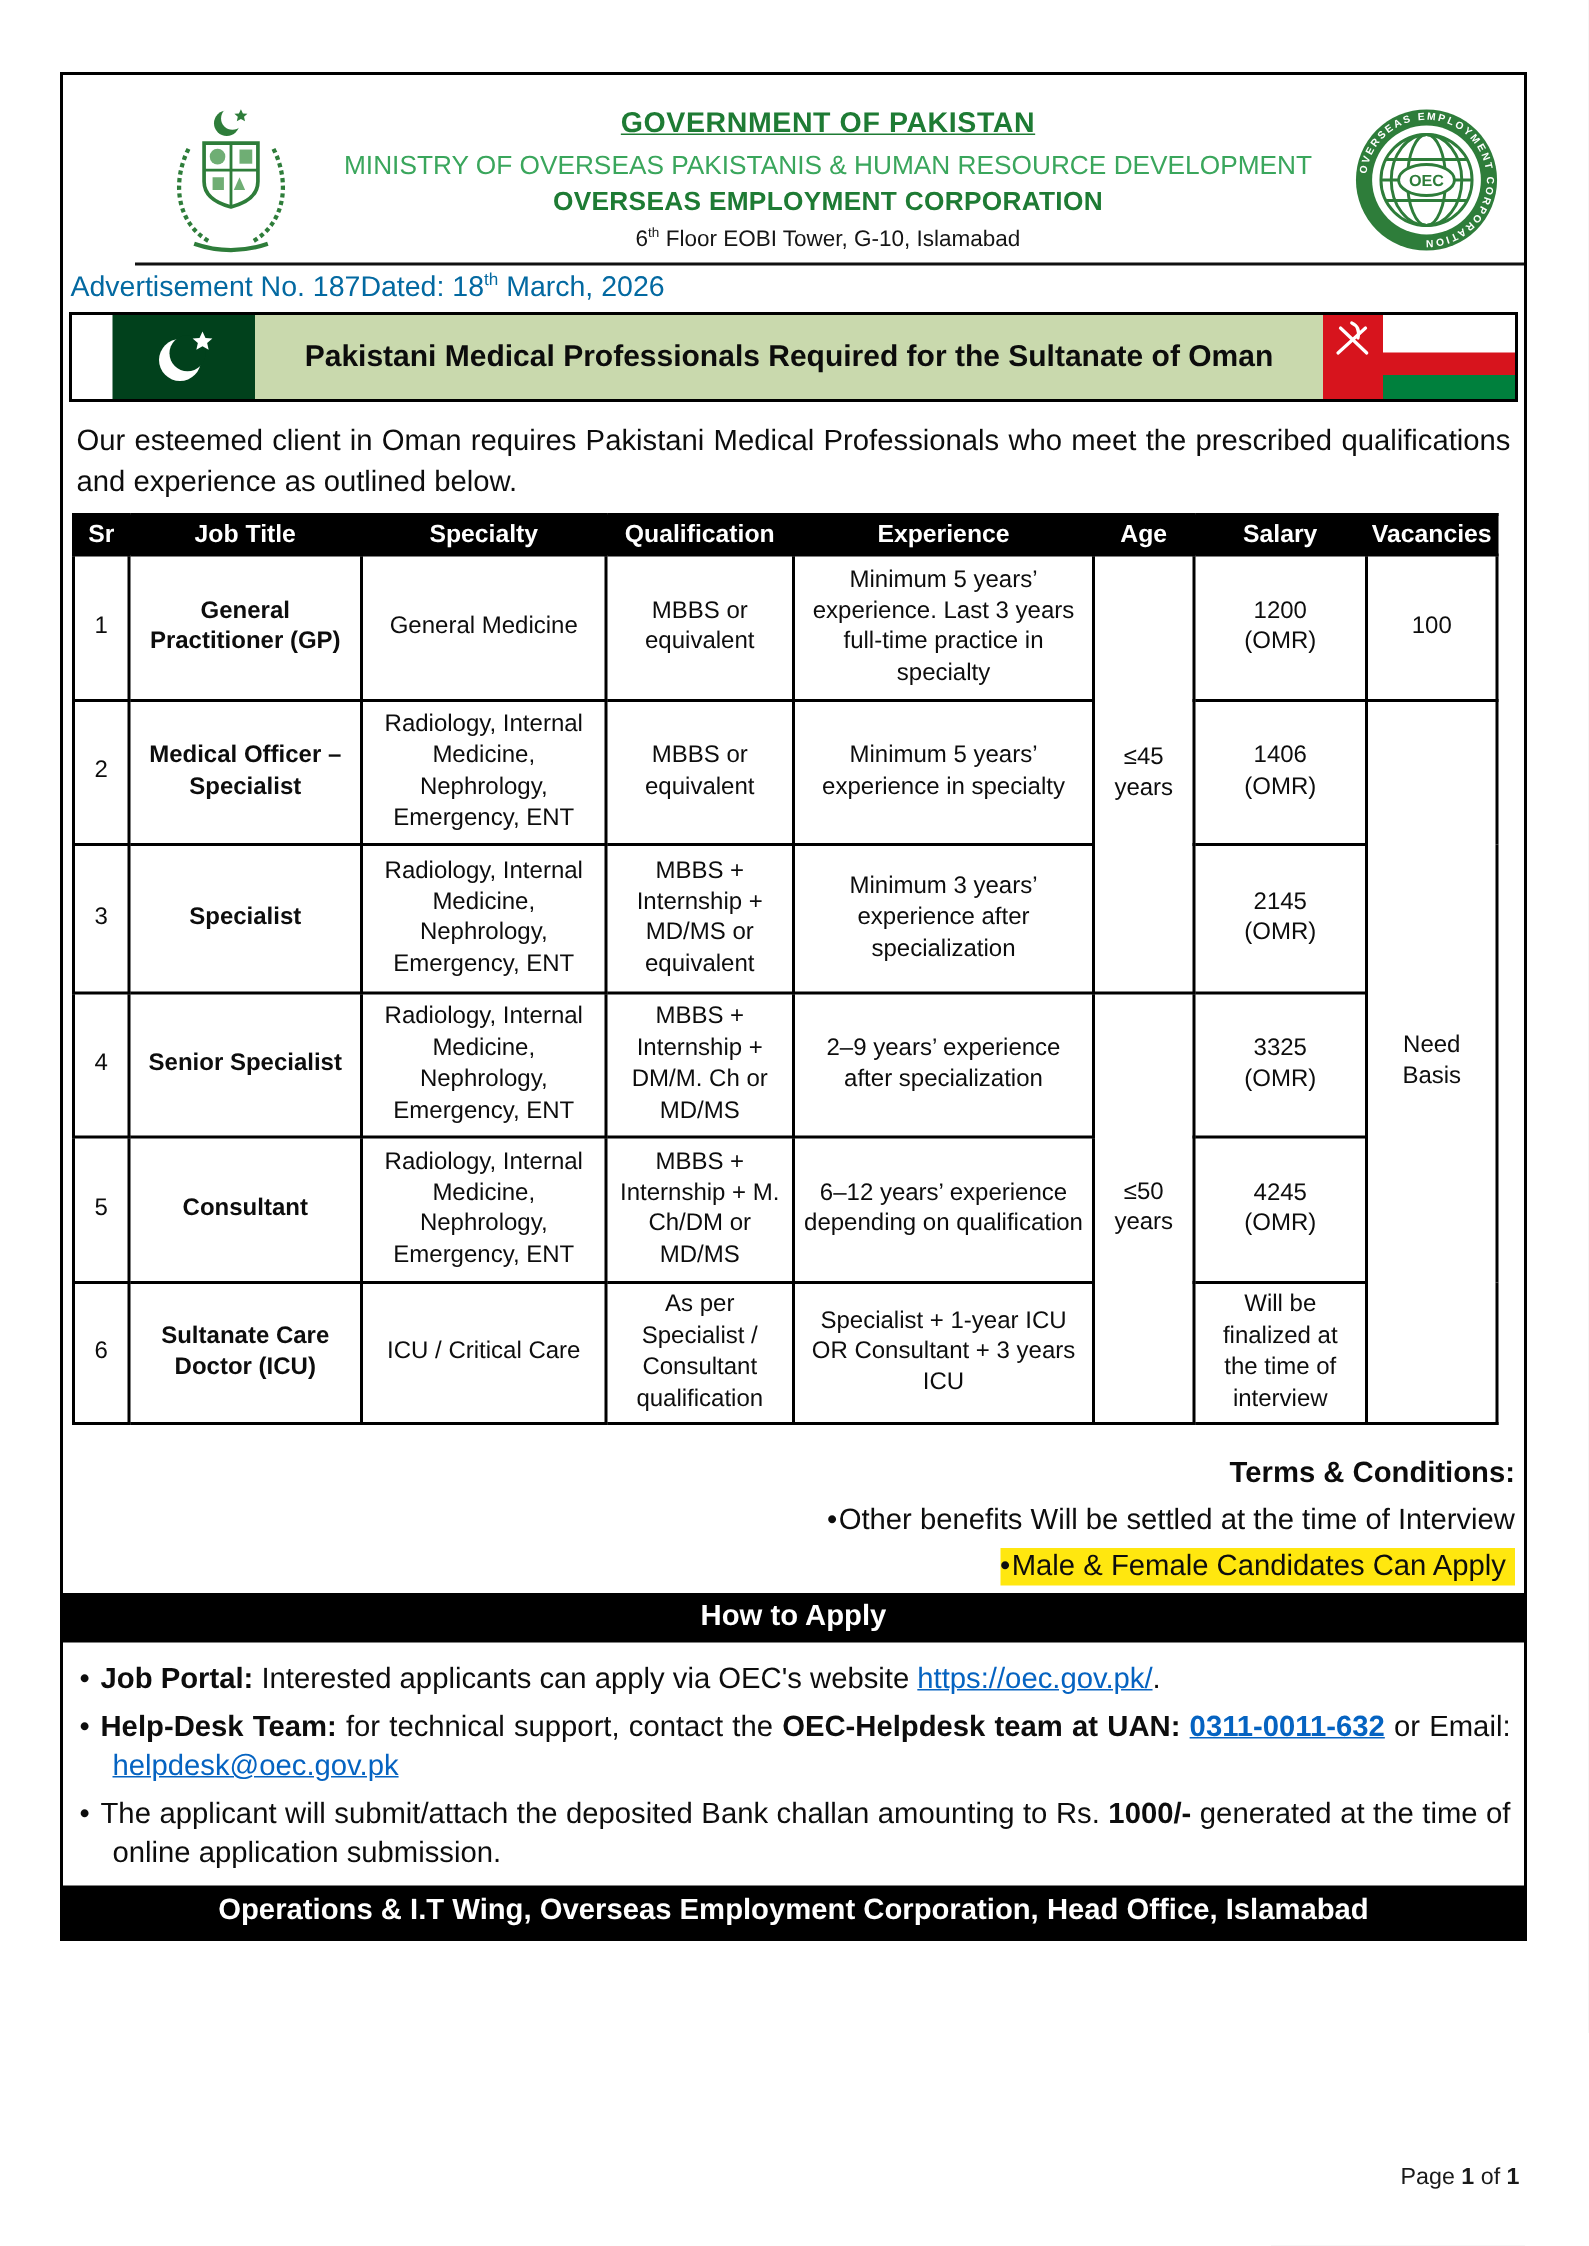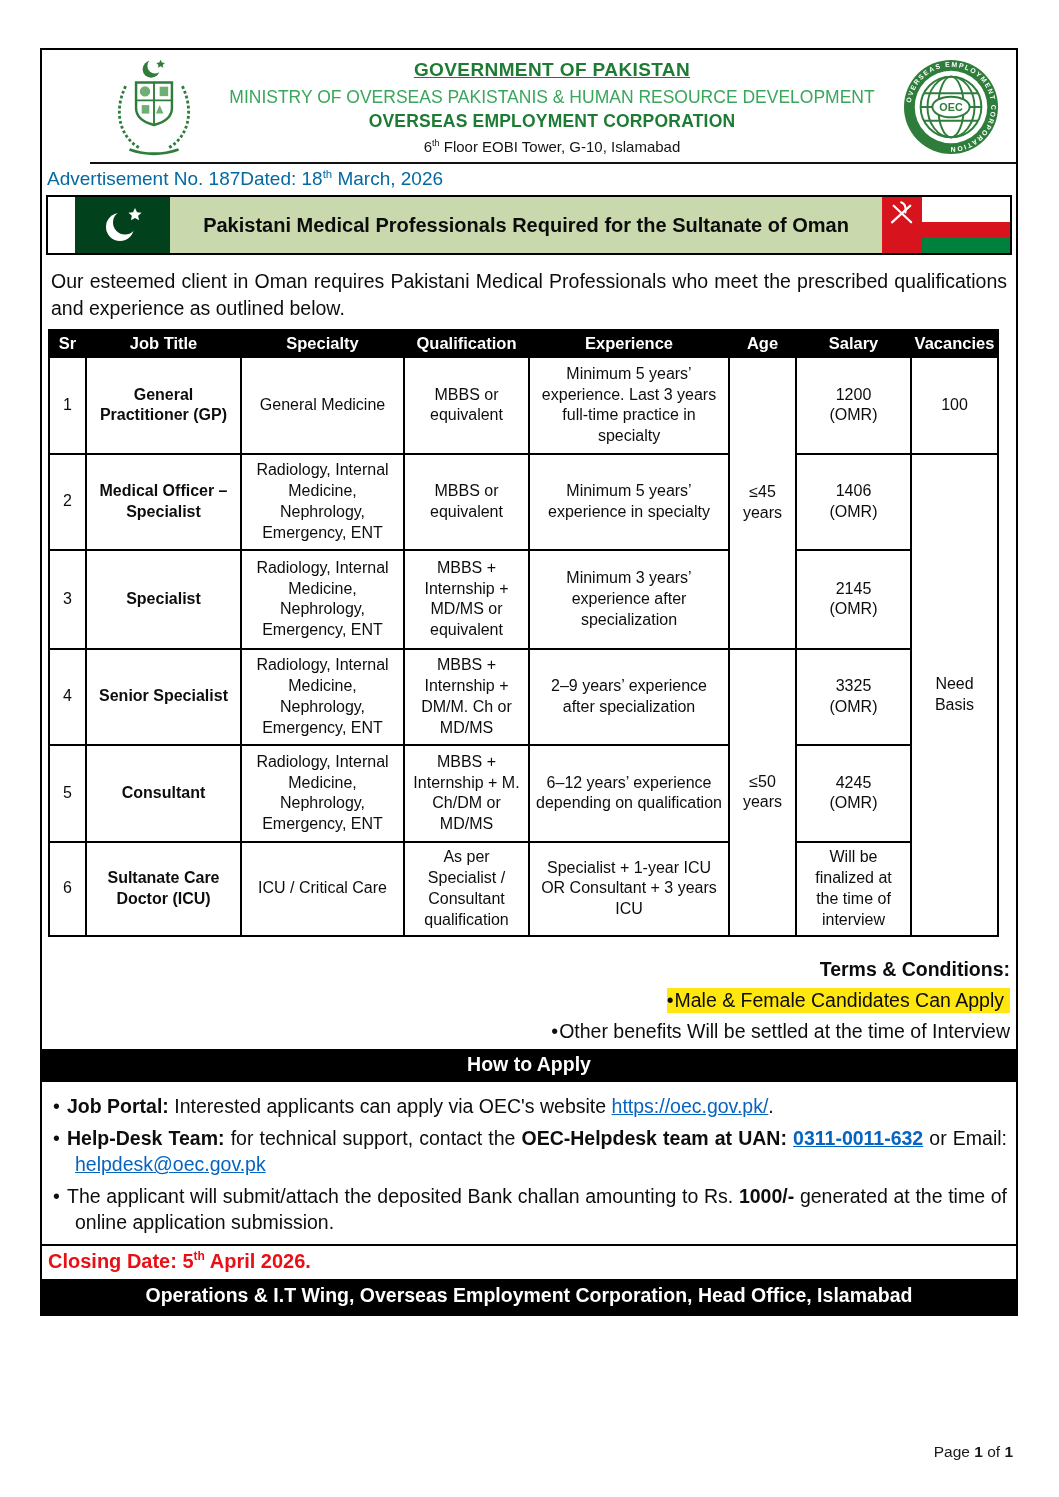--- a/index.html
+++ b/index.html
@@ -2,21 +2,21 @@
 <html><head>
 <meta charset="utf-8">
 <style>
   * { margin:0; padding:0; box-sizing:border-box; }
   body { background:#e9e9e9; font-family:"Liberation Sans", sans-serif; }
   .page { position:relative; width:1059px; height:1497px; background:#ffffff; color:#111;
           font-family:"Liberation Sans", sans-serif; overflow:hidden; margin:0 auto; }
   .ad { position:absolute; left:40px; top:48px; width:978px; border:2px solid #000; background:#fff; }
 
   
-  .header-box { display:flex; align-items:center; border-bottom:2px solid #111; padding:6px 16px 4px; min-height:112px;margin-left:48px; }
+  .header-box { display:flex; align-items:center; border-bottom:2px solid #111; padding:19px 16px 4px; min-height:112px;margin-left:48px; }
   .emblem { width:96px; height:102px; flex:0 0 auto; }
   .hdr-center { flex:1; text-align:center; padding:0 4px; }
   .hdr-govt { display:inline-block; font-size:19px; font-weight:bold; color:#1e7b34; text-decoration:underline; letter-spacing:.4px; }
   .hdr-ministry { font-size:17.5px; color:#3aa65c; margin-top:6px; }
   .hdr-corp { font-size:17.5px; font-weight:bold; color:#1e7b34; margin-top:3px; letter-spacing:.2px; }
   .hdr-address { font-size:15px; color:#151515; margin-top:6px; }
   .oec-logo { width:98px; height:98px; flex:0 0 auto; }
   sup.s { font-size:.6em; vertical-align:super; line-height:0; }
 
   
@@ -244,41 +244,38 @@
         <td>ICU / Critical Care</td>
         <td>As per Specialist / Consultant qualification</td>
         <td>Specialist + 1-year ICU OR Consultant + 3 years ICU</td>
         <td class="salary-text"><span>Will be finalized at the time of interview</span></td>
       </tr>
     </tbody>
       </table>
 
     <div class="terms">
       <div class="terms-h"><span>Terms &amp; Conditions</span><span class="colon">:</span></div>
+      <div class="tc-item"><span class="blt">•</span><span>Other benefits Will be settled at the time of Interview</span></div>
       <div class="tc-item"><span class="hl-wrap"><span class="blt">•</span><span>Male &amp; Female Candidates Can Apply</span></span></div>
-      <div class="tc-item"><span class="blt">•</span><span>Other benefits Will be settled at the time of Interview</span></div>
     </div>
 
     <div class="bar">How to Apply</div>
 
     <div class="apply">
       <div class="ap-item">
         <span class="blt">•</span><b>Job Portal:</b><span> Interested applicants can apply via OEC's website </span><a class="link">https://oec.gov.pk/</a><span>.</span>
       </div>
       <div class="ap-item">
         <span class="blt">•</span><b>Help-Desk Team:</b><span> for technical support, contact the </span><b>OEC-Helpdesk team at UAN:</b><span> </span><a class="link bold">0311-0011-632</a><span> or Email: </span><a class="link">helpdesk@oec.gov.pk</a>
       </div>
       <div class="ap-item">
         <span class="blt">•</span><span>The applicant will submit/attach the deposited Bank challan amounting to Rs. </span><b>1000/-</b><span> generated at the time of online application submission.</span>
       </div>
     </div>
 
-    <div class="closing">
-      <span>Closing Date: 5</span><sup class="s">th</sup><span> April 2026.</span>
-    </div>
 
     <div class="footer-bar">Operations &amp; I.T Wing, Overseas Employment Corporation, Head Office, Islamabad</div>
   </div>
 
   <div class="page-num">
     <span>Page </span><b>1</b><span> of </span><b>1</b>
   </div>
 </div>
 
 </body></html>

